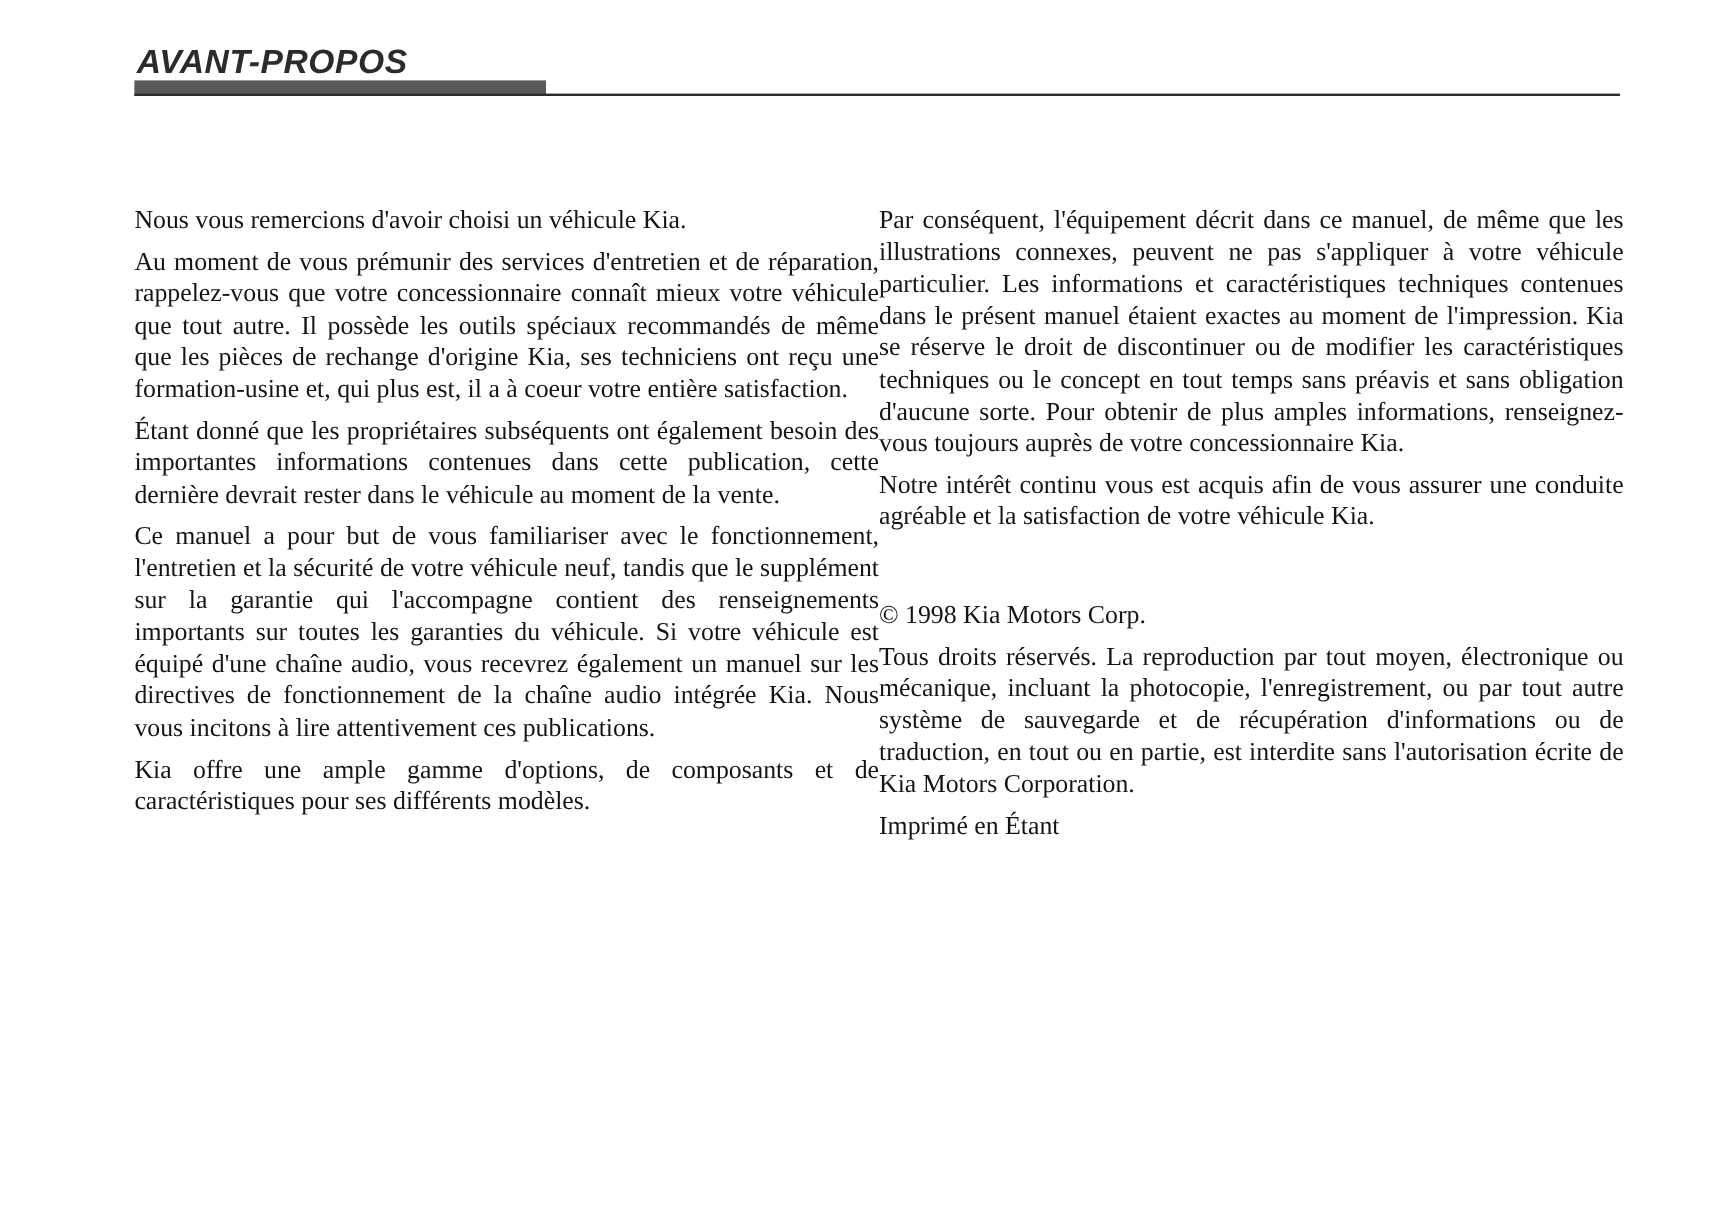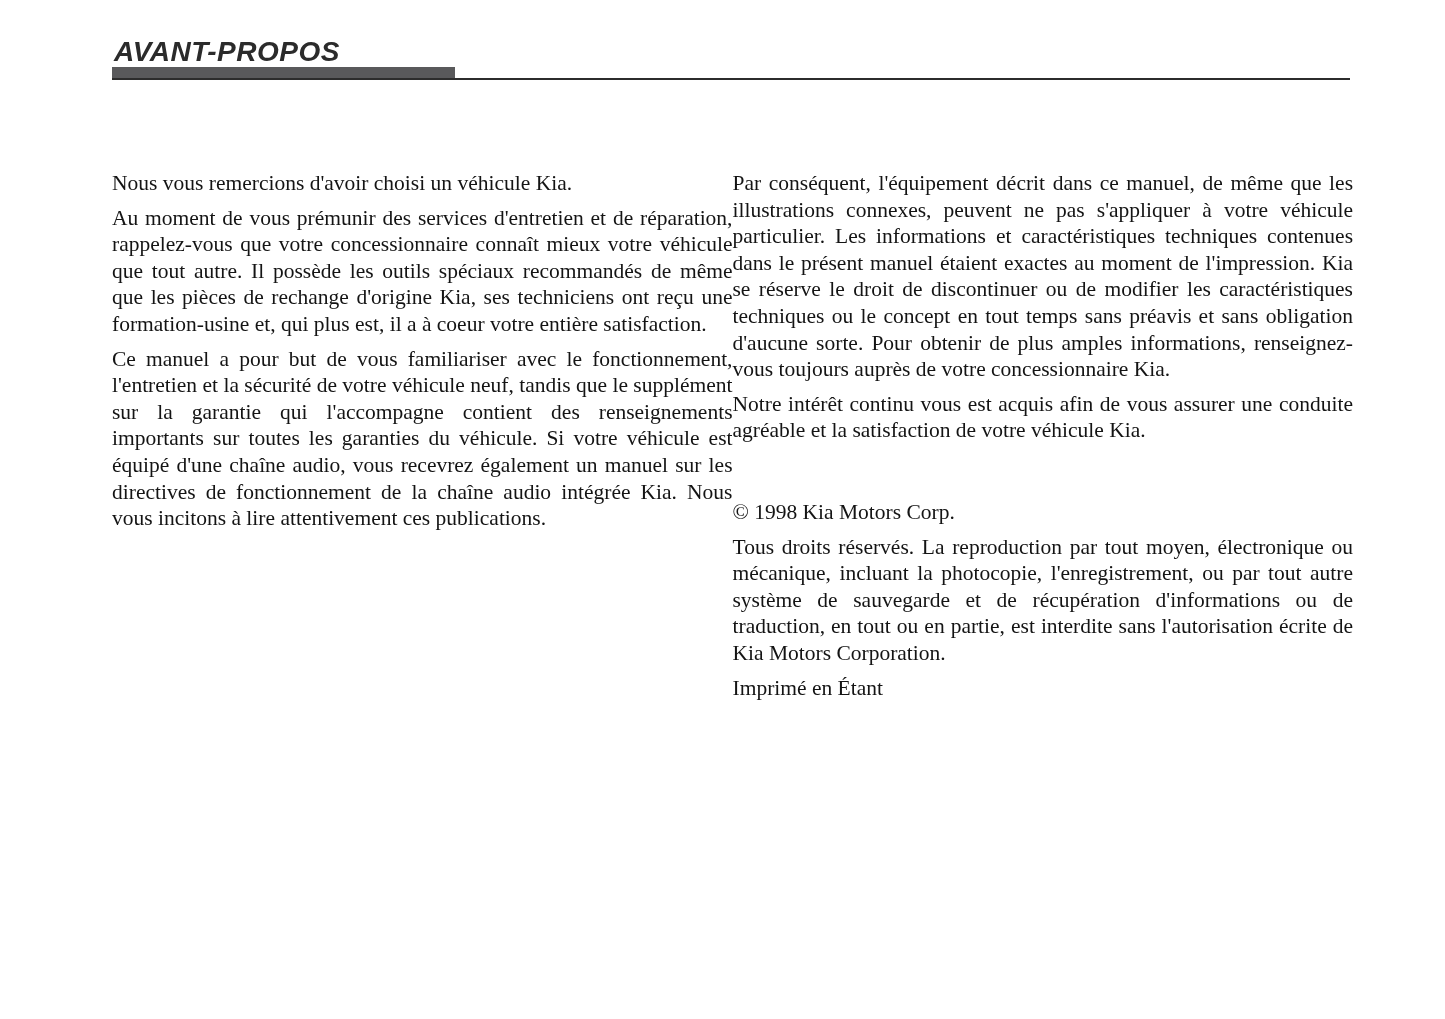--- a/index.html
+++ b/index.html
@@ -106,21 +106,23 @@
 
   <div class="title-bar"></div>
 
   <div class="header-rule"></div>
 
   <div class="columns">
 
     <div class="col">
       <p>Nous vous remercions d'avoir choisi un véhicule Kia.</p>
       <p>Au moment de vous prémunir des services d'entretien et de réparation, rappelez-vous que votre concessionnaire connaît mieux votre véhicule que tout autre. Il possède les outils spéciaux recommandés de même que les pièces de rechange d'origine Kia, ses techniciens ont reçu une formation-usine et, qui plus est, il a à coeur votre entière satisfaction.</p>
+      <p>Étant donné que les propriétaires subséquents ont également besoin des importantes informations contenues dans cette publication, cette dernière devrait rester dans le véhicule au moment de la vente.</p>
       <p>Ce manuel a pour but de vous familiariser avec le fonctionnement, l'entretien et la sécurité de votre véhicule neuf, tandis que le supplément sur la garantie qui l'accompagne contient des renseignements importants sur toutes les garanties du véhicule. Si votre véhicule est équipé d'une chaîne audio, vous recevrez également un manuel sur les directives de fonctionnement de la chaîne audio intégrée Kia. Nous vous incitons à lire attentivement ces publications.</p>
+      <p>Kia offre une ample gamme d'options, de composants et de caractéristiques pour ses différents modèles.</p>
     </div>
 
     <div class="col">
       <p>Par conséquent, l'équipement décrit dans ce manuel, de même que les illustrations connexes, peuvent ne pas s'appliquer à votre véhicule particulier. Les informations et caractéristiques techniques contenues dans le présent manuel étaient exactes au moment de l'impression. Kia se réserve le droit de discontinuer ou de modifier les caractéristiques techniques ou le concept en tout temps sans préavis et sans obligation d'aucune sorte. Pour obtenir de plus amples informations, renseignez-vous toujours auprès de votre concessionnaire Kia.</p>
       <p>Notre intérêt continu vous est acquis afin de vous assurer une conduite agréable et la satisfaction de votre véhicule Kia.</p>
 
       <div class="copyright-block">
         <div class="copyright-line">© 1998 Kia Motors Corp.</div>
         <p>Tous droits réservés. La reproduction par tout moyen, électronique ou mécanique, incluant la photocopie, l'enregistrement, ou par tout autre système de sauvegarde et de récupération d'informations ou de traduction, en tout ou en partie, est interdite sans l'autorisation écrite de Kia Motors Corporation.</p>
         <div class="printed-line">Imprimé en Étant</div>

